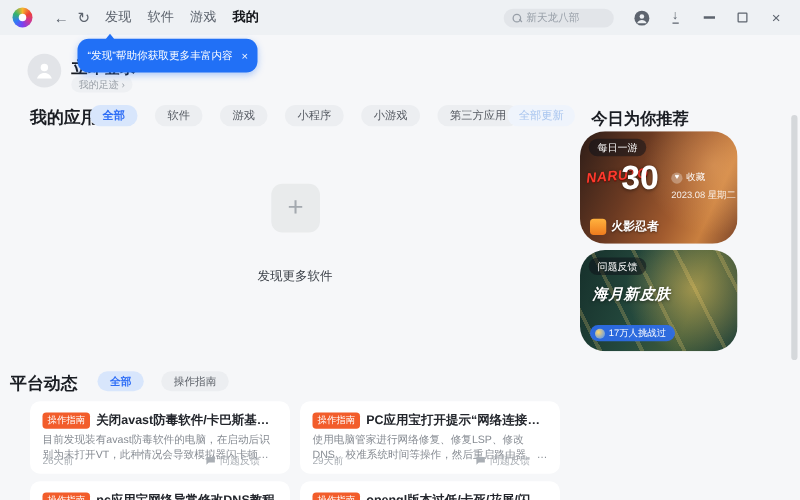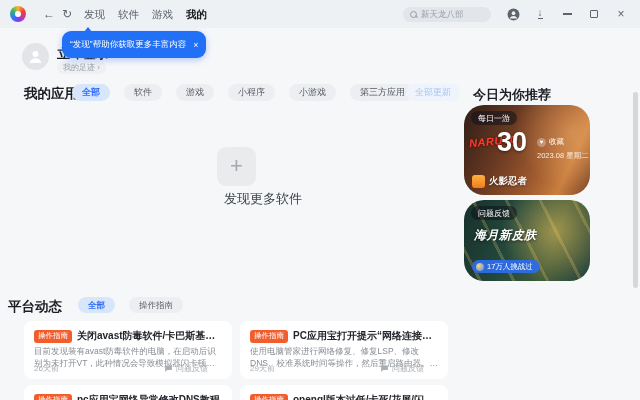--- a/index.html
+++ b/index.html
@@ -51,21 +51,21 @@
   .chip { height:17px; line-height:17px; padding:0 10px; border-radius:9px; font-size:9px;
           background:#eceef1; color:#565b63; cursor:pointer; white-space:nowrap; }
   .chip.active { background:#d8e6fc; color:#2d6df6; font-weight:bold; }
   .update-all { position:absolute; left:406px; top:84px; height:17px; line-height:17px; padding:0 9px;
                 border-radius:9px; background:#eff4fc; color:#aac6ef; font-size:9px; cursor:pointer; }
 
   
   .plus-tile { position:absolute; left:217px; top:147px; width:39px; height:39px; border-radius:9px;
                background:#e9ebec; display:flex; align-items:center; justify-content:center; cursor:pointer; }
   .plus-tile span { font-size:22px; color:#a4a9af; line-height:1; margin-top:-2px; }
-  .plus-label { position:absolute; left:170px; top:190px; width:132px; text-align:right; font-size:13px; color:#3e434b; }
+  .plus-label { position:absolute; left:170px; top:214px; width:132px; text-align:center; font-size:10px; color:#3e434b; }
 
   
   .side-card { position:absolute; left:464px; width:126px; border-radius:20px; overflow:hidden; cursor:pointer; }
   .card-daily { top:105px; height:90px;
     background: radial-gradient(circle at 85% 30%, rgba(255,190,120,.4), transparent 45%),
                 linear-gradient(115deg,#2e1d18 0%,#6b3a22 35%,#a05a2e 62%,#c97f3f 80%,#7c452a 100%); }
   .card-challenge { top:200px; height:81px;
     background: radial-gradient(circle at 72% 38%, rgba(255,205,95,.5), transparent 52%),
                 repeating-linear-gradient(63deg, transparent 0 13px, rgba(255,215,120,.22) 13px 16px, transparent 16px 30px),
                 linear-gradient(110deg,#16302b 0%,#24493d 40%,#3f5a3a 68%,#23423a 100%); }

